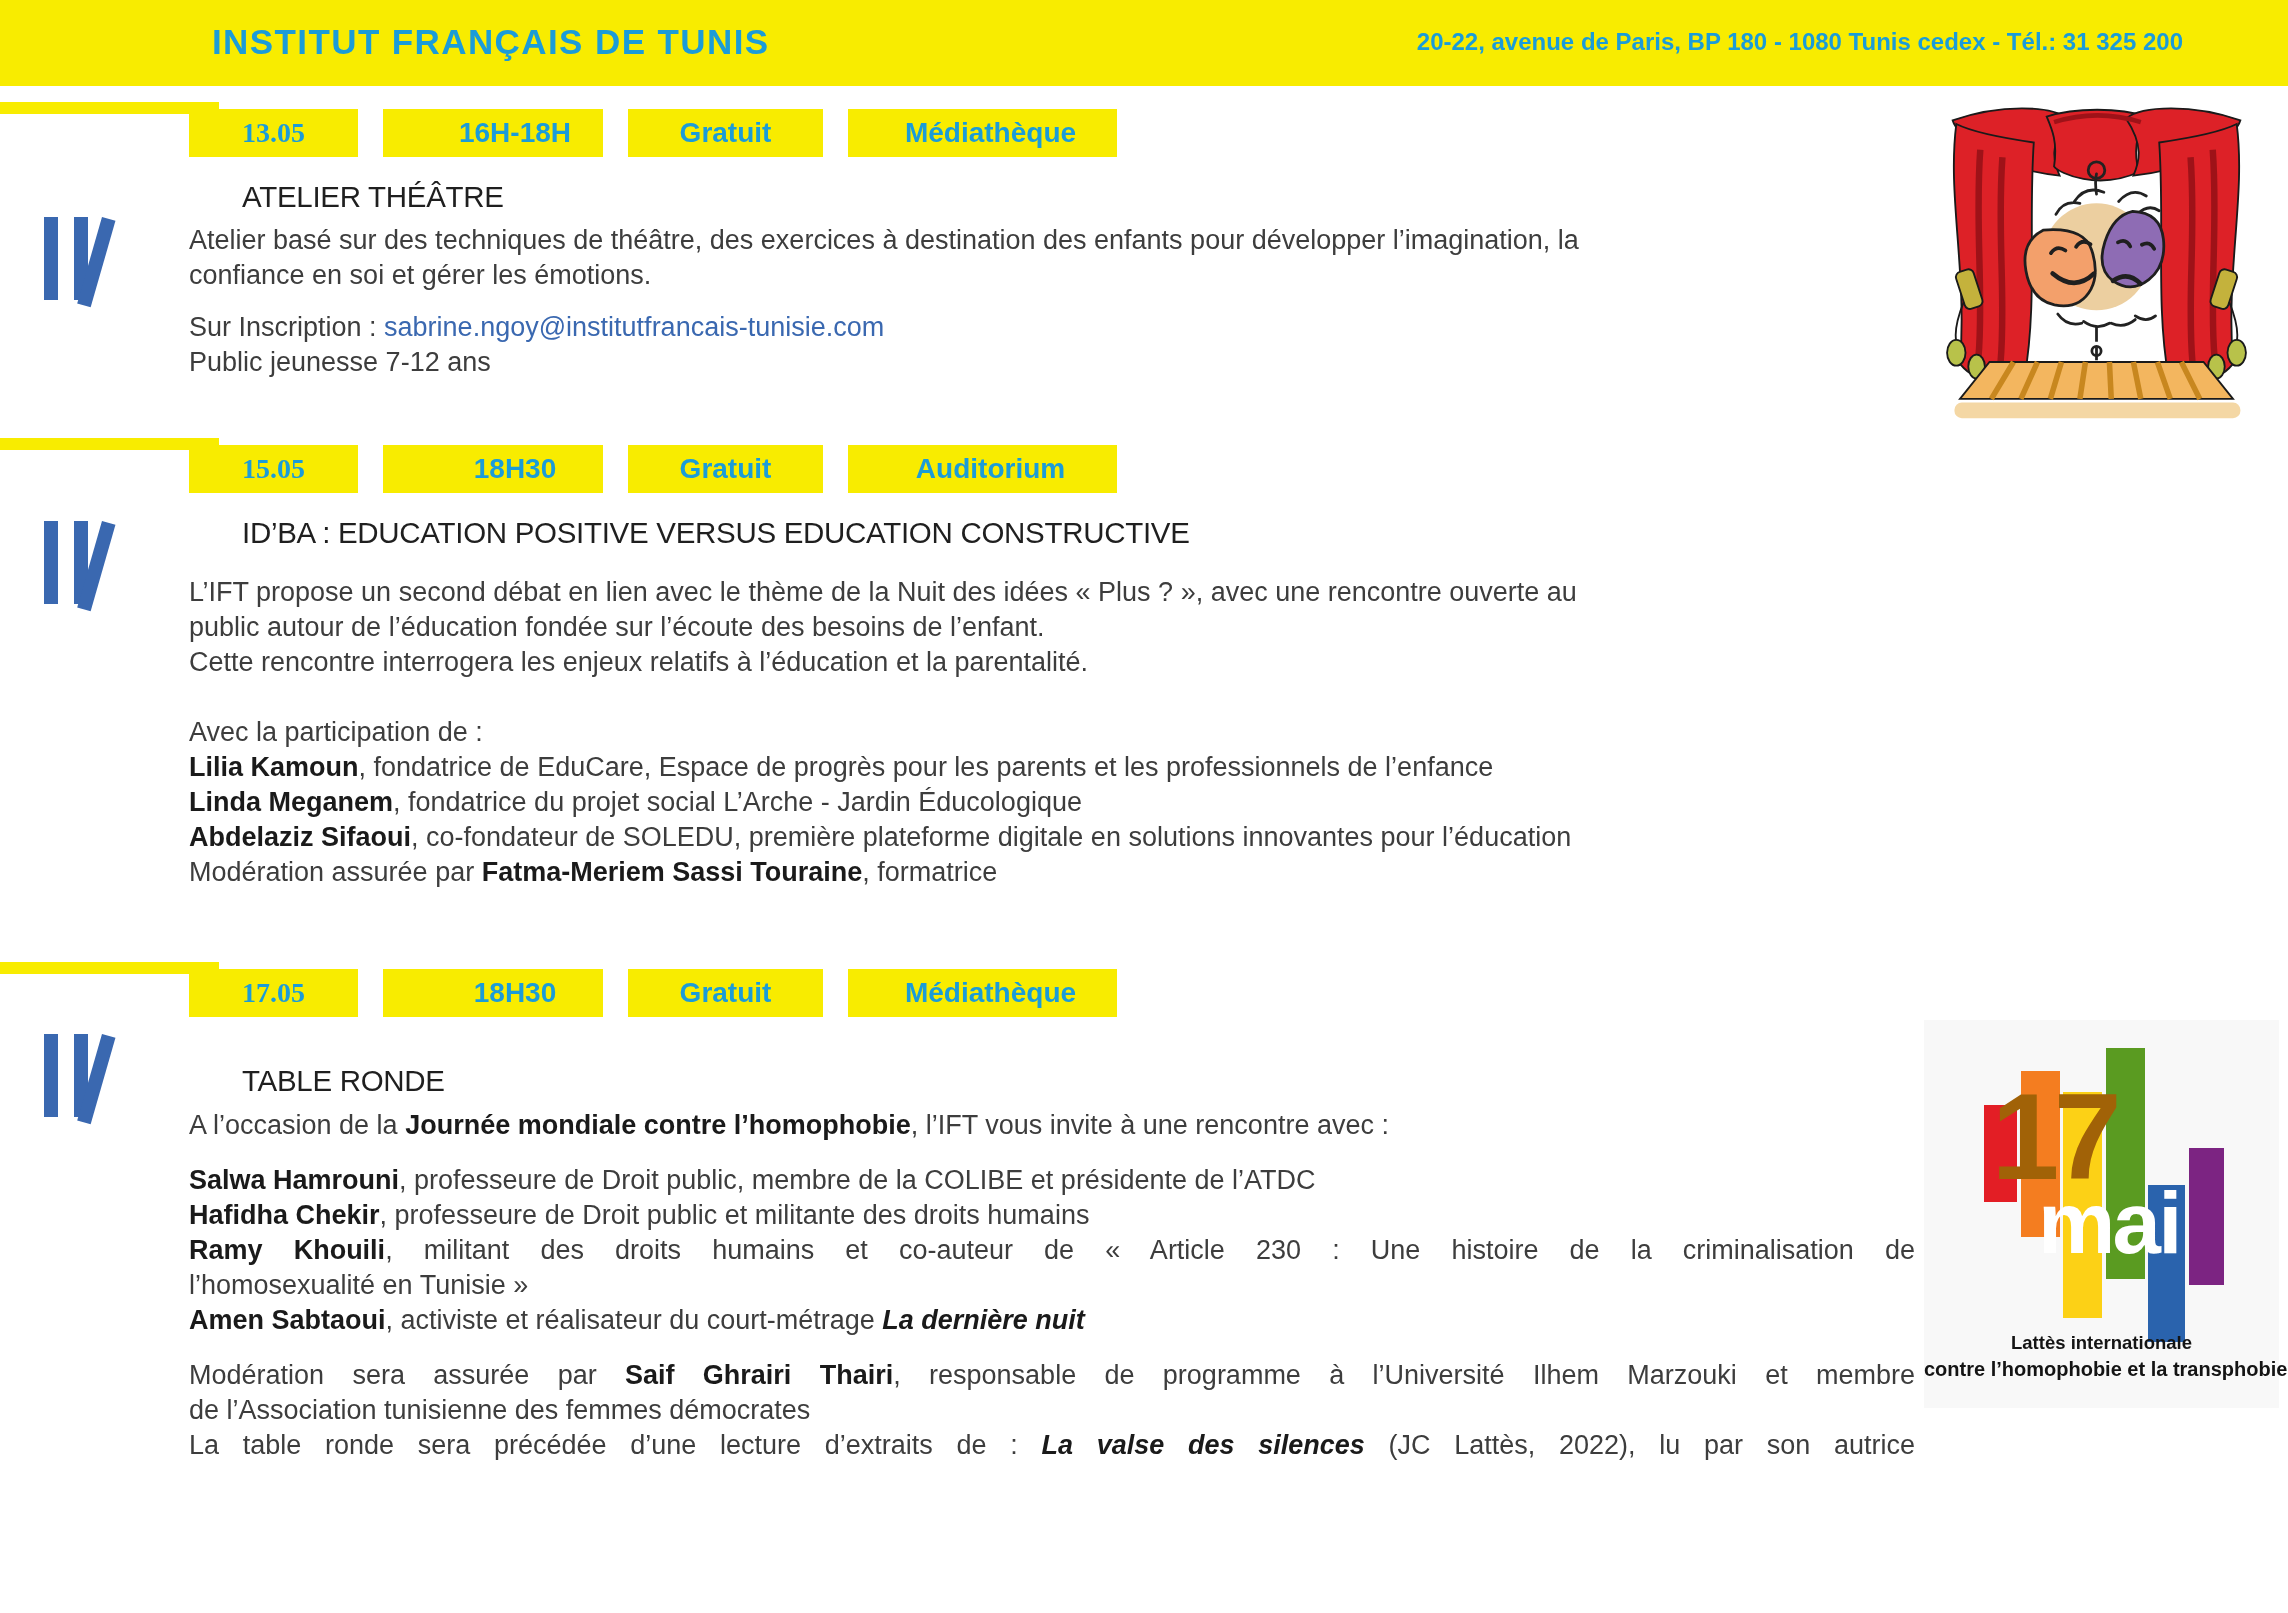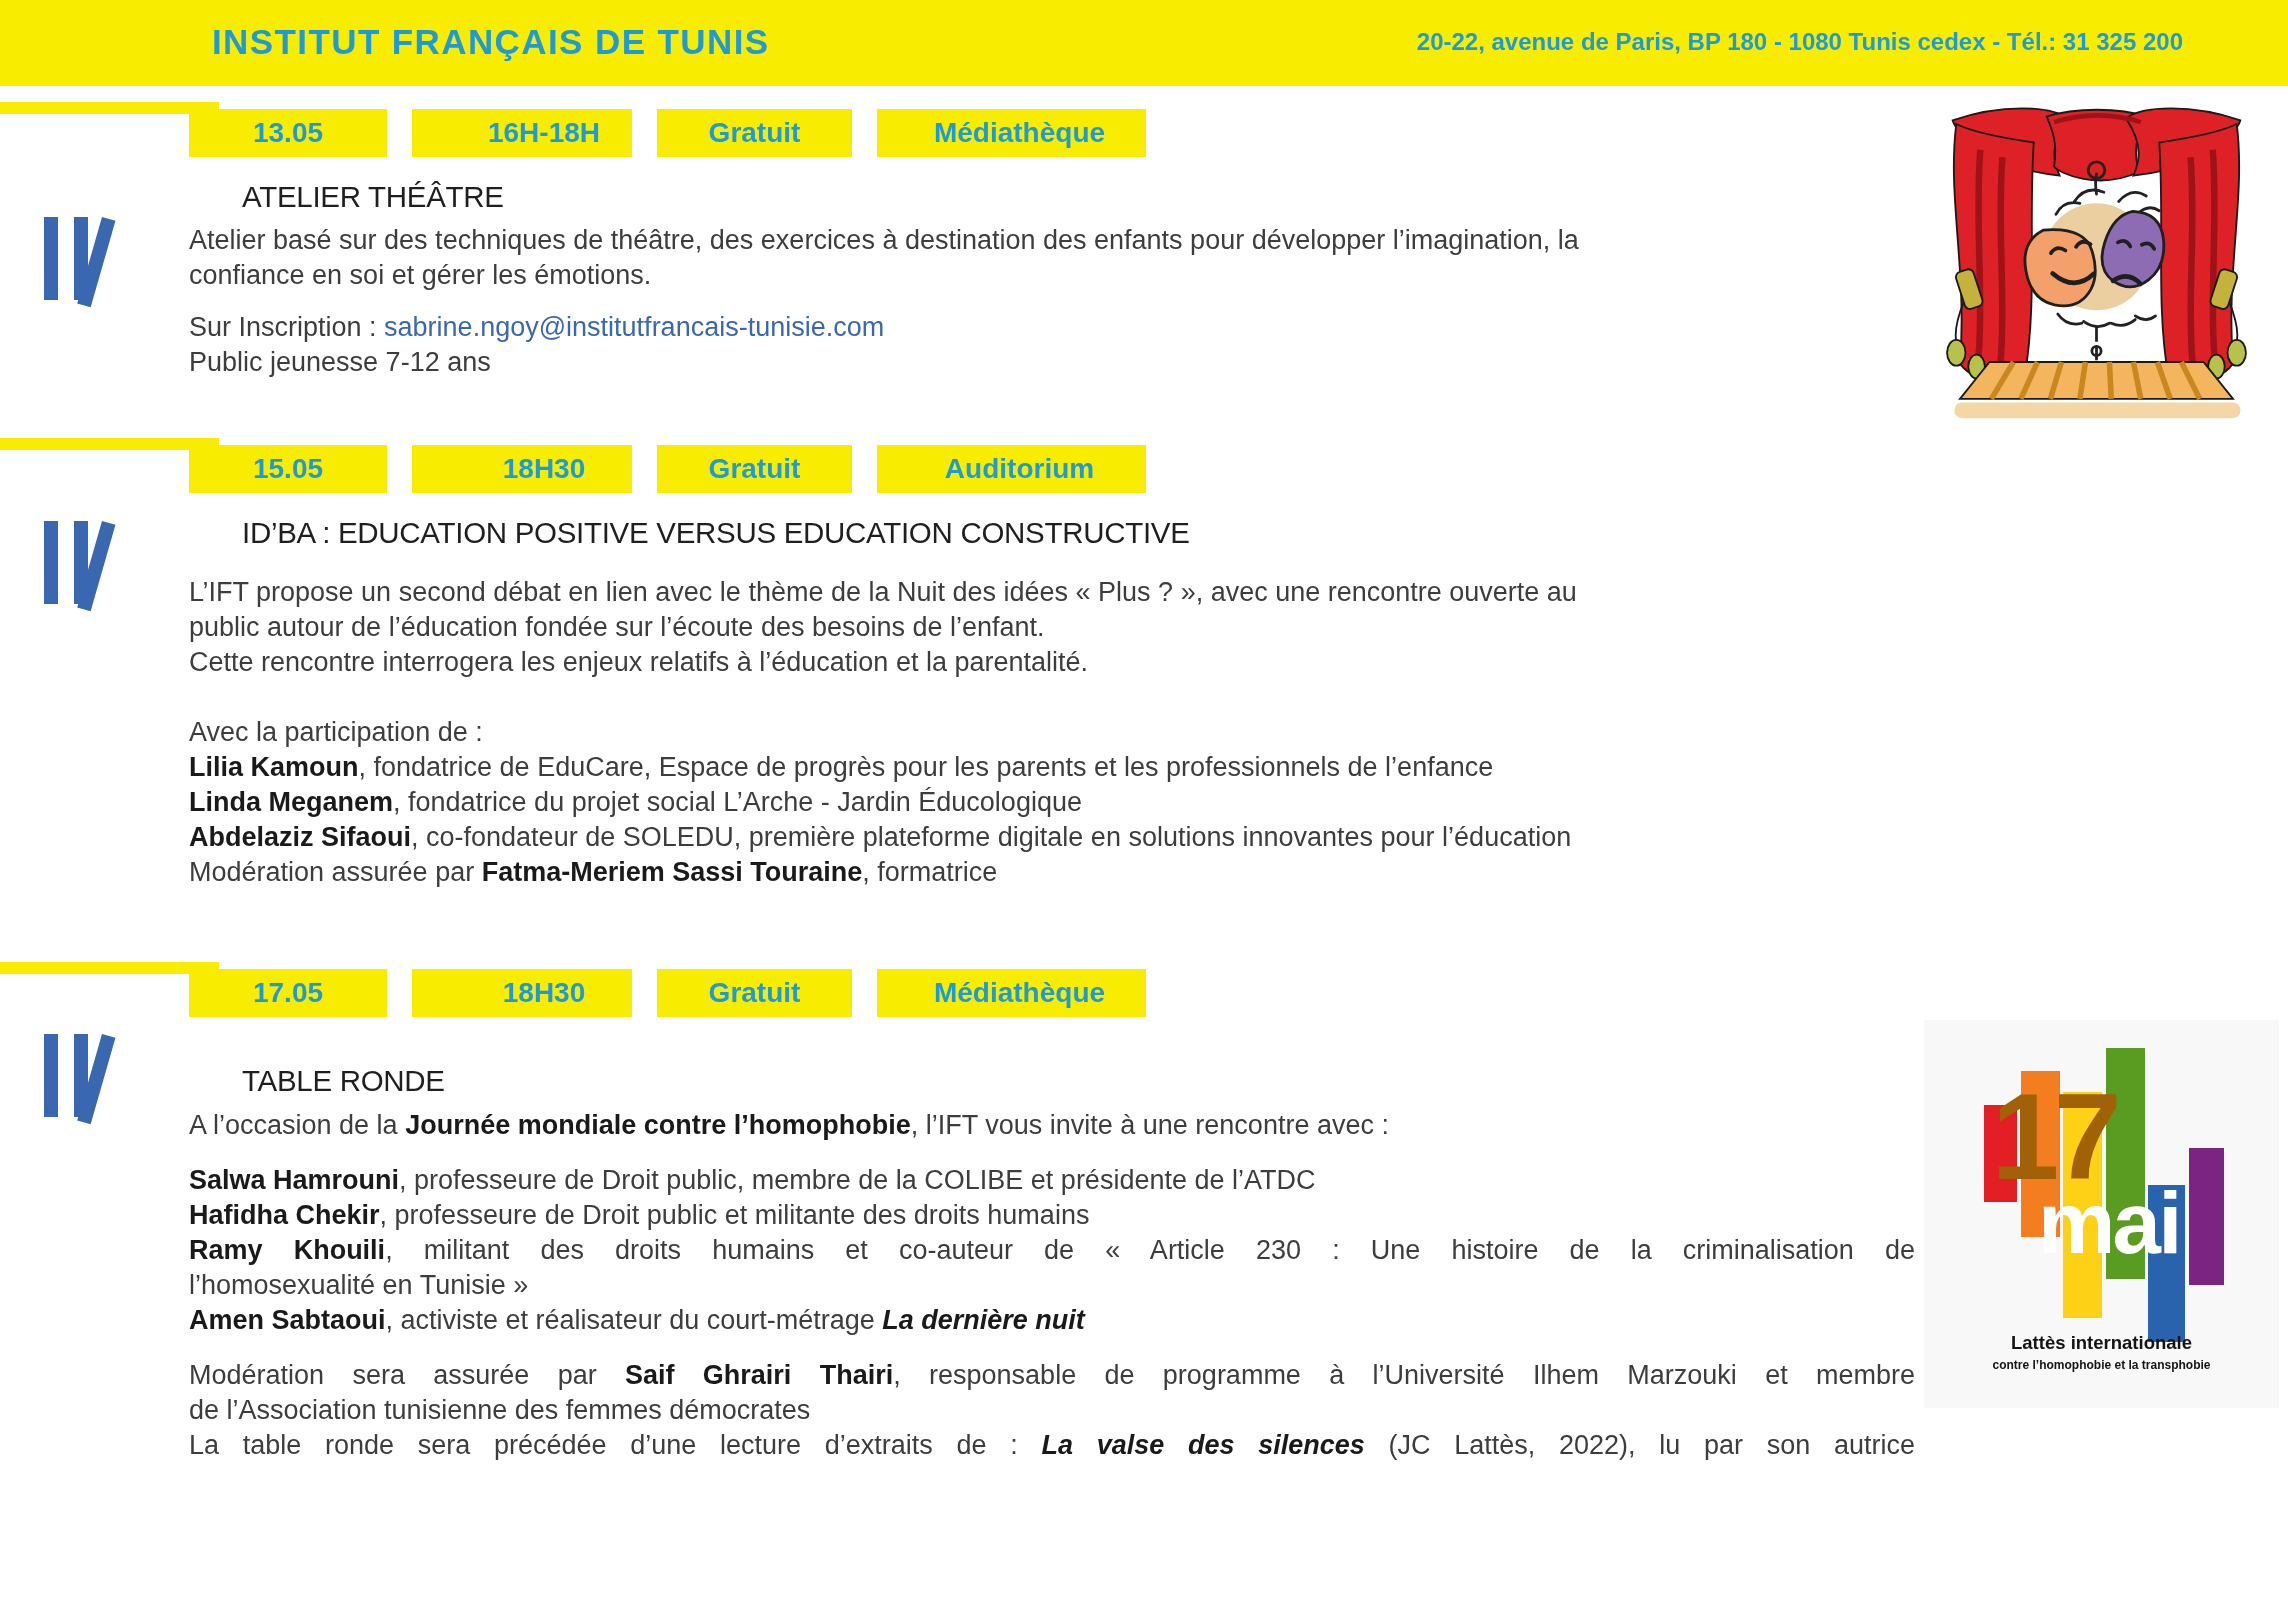--- a/index.html
+++ b/index.html
@@ -15,21 +15,21 @@
                     color:#1b9cd8; white-space:nowrap; }
 
   
   .event { position:absolute; left:0; width:2289px; }
   #e1 { top:102px; } #e2 { top:438px; } #e3 { top:962px; }
 
   .stub { position:absolute; left:0; top:0; width:219px; height:12px; background:#f8ec00; }
   .tags { position:absolute; left:189px; top:7.4px; display:flex; gap:25px; }
   .tag { height:48px; background:#f8ec00; color:#1b9cd8; font-weight:700; font-size:28px;
          display:flex; align-items:center; justify-content:center; white-space:nowrap; }
-  .tag-date { width:198px; } .tag-time { width:220px;padding-left:44px; }
+  .tag-date { width:169px;font-family:Liberation Serif, serif; } .tag-time { width:220px;padding-left:44px; }
   .tag-price { width:195px; } .tag-loc { width:269px;padding-left:16px; }
 
   .ev-title { position:absolute; left:203px; font-size:29.5px; font-weight:400; color:#1f1f1f;
               letter-spacing:-0.3px; white-space:nowrap;margin-left:39px; }
   #e1 .ev-title { top:78px; } #e2 .ev-title { top:78px; } #e3 .ev-title { top:102px; }
 
   .ev-body { position:absolute; left:189px; width:1726px; font-size:27px; color:#3d3d3d; }
   #e1 .ev-body { top:121px; } #e2 .ev-body { top:137px; } #e3 .ev-body { top:146px; }
   .line { line-height:35px; min-height:35px; }
   .line--justify { text-align:justify; text-align-last:justify; }
@@ -58,21 +58,21 @@
   .m17-green  { left:122px; top:0;    width:39px; height:231px; }
   .m17-blue   { left:164px; top:137px; width:37px; height:157px; }
   .m17-purple { left:205px; top:100px; width:35px; height:137px; }
   .m17-num { position:absolute; left:7.4px; top:28px; font-size:122px; font-weight:700; color:#a16207;
              letter-spacing:-5.5px; line-height:1; }
   .m17-mai { position:absolute; left:54px; top:131px; font-size:87px; font-weight:700; color:#fff;
              letter-spacing:-2.8px; line-height:1; }
   .may17-caption { position:absolute; left:0; width:100%; text-align:center; font-weight:700;
                    color:#141414; white-space:nowrap; }
   .m17-cap1 { top:312px; font-size:18.5px; }
-  .m17-cap2 { top:338px; font-size:12px; }
+  .m17-cap2 { top:338px; font-size:20px; }
 </style>
 </head>
 <body>
 
 <div class="page">
 
   <div class="header">
     <div class="header-title">INSTITUT FRANÇAIS DE TUNIS</div>
     <div class="header-address">20-22, avenue de Paris, BP 180 - 1080 Tunis cedex - Tél.: 31 325 200</div>
   </div>

